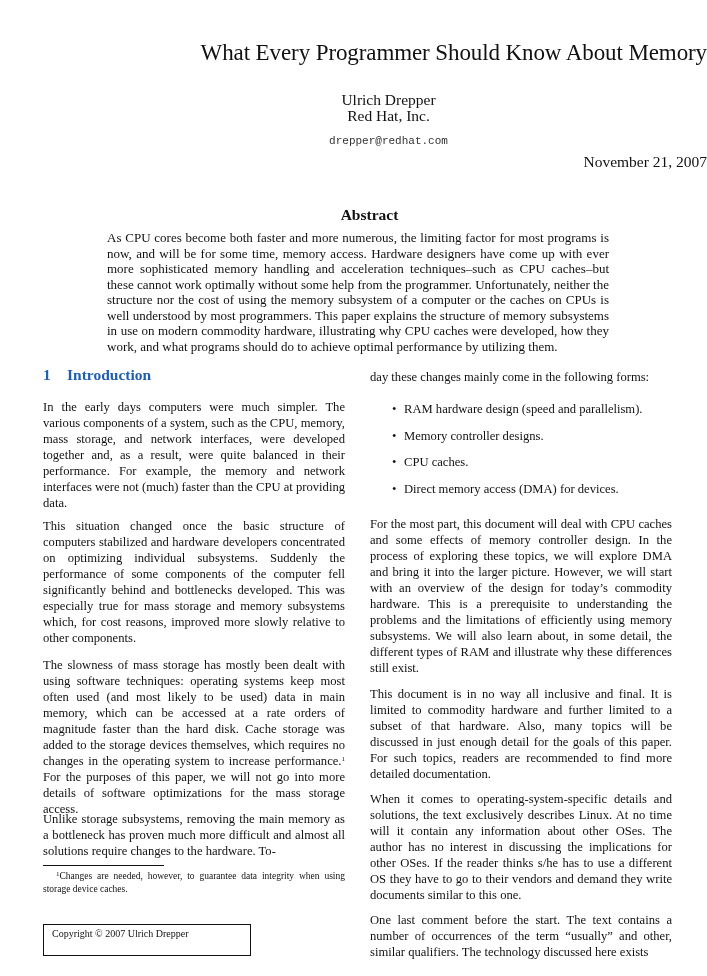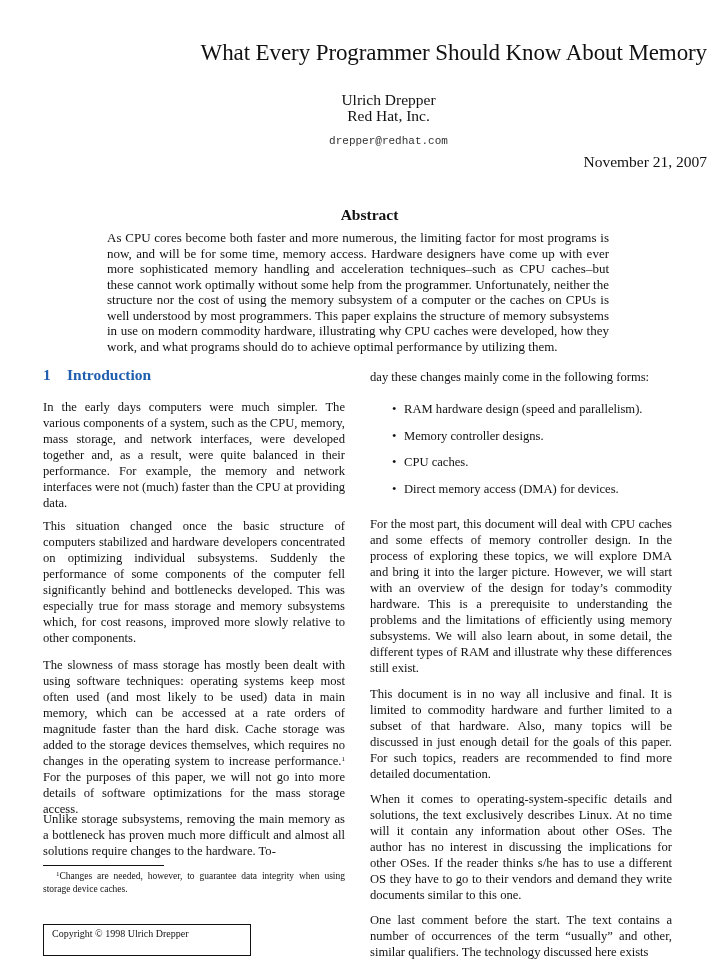--- a/index.html
+++ b/index.html
@@ -84,21 +84,21 @@
 
 <p class="para" style="left:43px; top:399px;">In the early days computers were much simpler. The various components of a system, such as the CPU, memory, mass storage, and network interfaces, were developed together and, as a result, were quite balanced in their performance. For example, the memory and network interfaces were not (much) faster than the CPU at providing data.</p>
 <p class="para" style="left:43px; top:518px;">This situation changed once the basic structure of computers stabilized and hardware developers concentrated on optimizing individual subsystems. Suddenly the performance of some components of the computer fell significantly behind and bottlenecks developed. This was especially true for mass storage and memory subsystems which, for cost reasons, improved more slowly relative to other components.</p>
 <p class="para" style="left:43px; top:657px;"><span>The slowness of mass storage has mostly been dealt with using software techniques: operating systems keep most often used (and most likely to be used) data in main memory, which can be accessed at a rate orders of magnitude faster than the hard disk. Cache storage was added to the storage devices themselves, which requires no changes in the operating system to increase performance.</span><sup>1</sup><span> For the purposes of this paper, we will not go into more details of software optimizations for the mass storage access.</span></p>
 <p class="para" style="left:43px; top:811px;">Unlike storage subsystems, removing the main memory as a bottleneck has proven much more difficult and almost all solutions require changes to the hardware. To-</p>
 
 <div class="footnote-rule"></div>
 <div class="footnote"><sup>1</sup><span>Changes are needed, however, to guarantee data integrity when using storage device caches.</span></div>
 
 <div class="copyright-box">
-  <div>Copyright © 1998 Ulrich Drepper</div>
+  <div>Copyright © 2007 Ulrich Drepper</div>
 </div>
 
 <p class="para" style="left:370px; top:369px;">day these changes mainly come in the following forms:</p>
 
 <ul class="bullets">
   <li><span class="dot">•</span><span>RAM hardware design (speed and parallelism).</span></li>
   <li><span class="dot">•</span><span>Memory controller designs.</span></li>
   <li><span class="dot">•</span><span>CPU caches.</span></li>
   <li><span class="dot">•</span><span>Direct memory access (DMA) for devices.</span></li>
 </ul>

